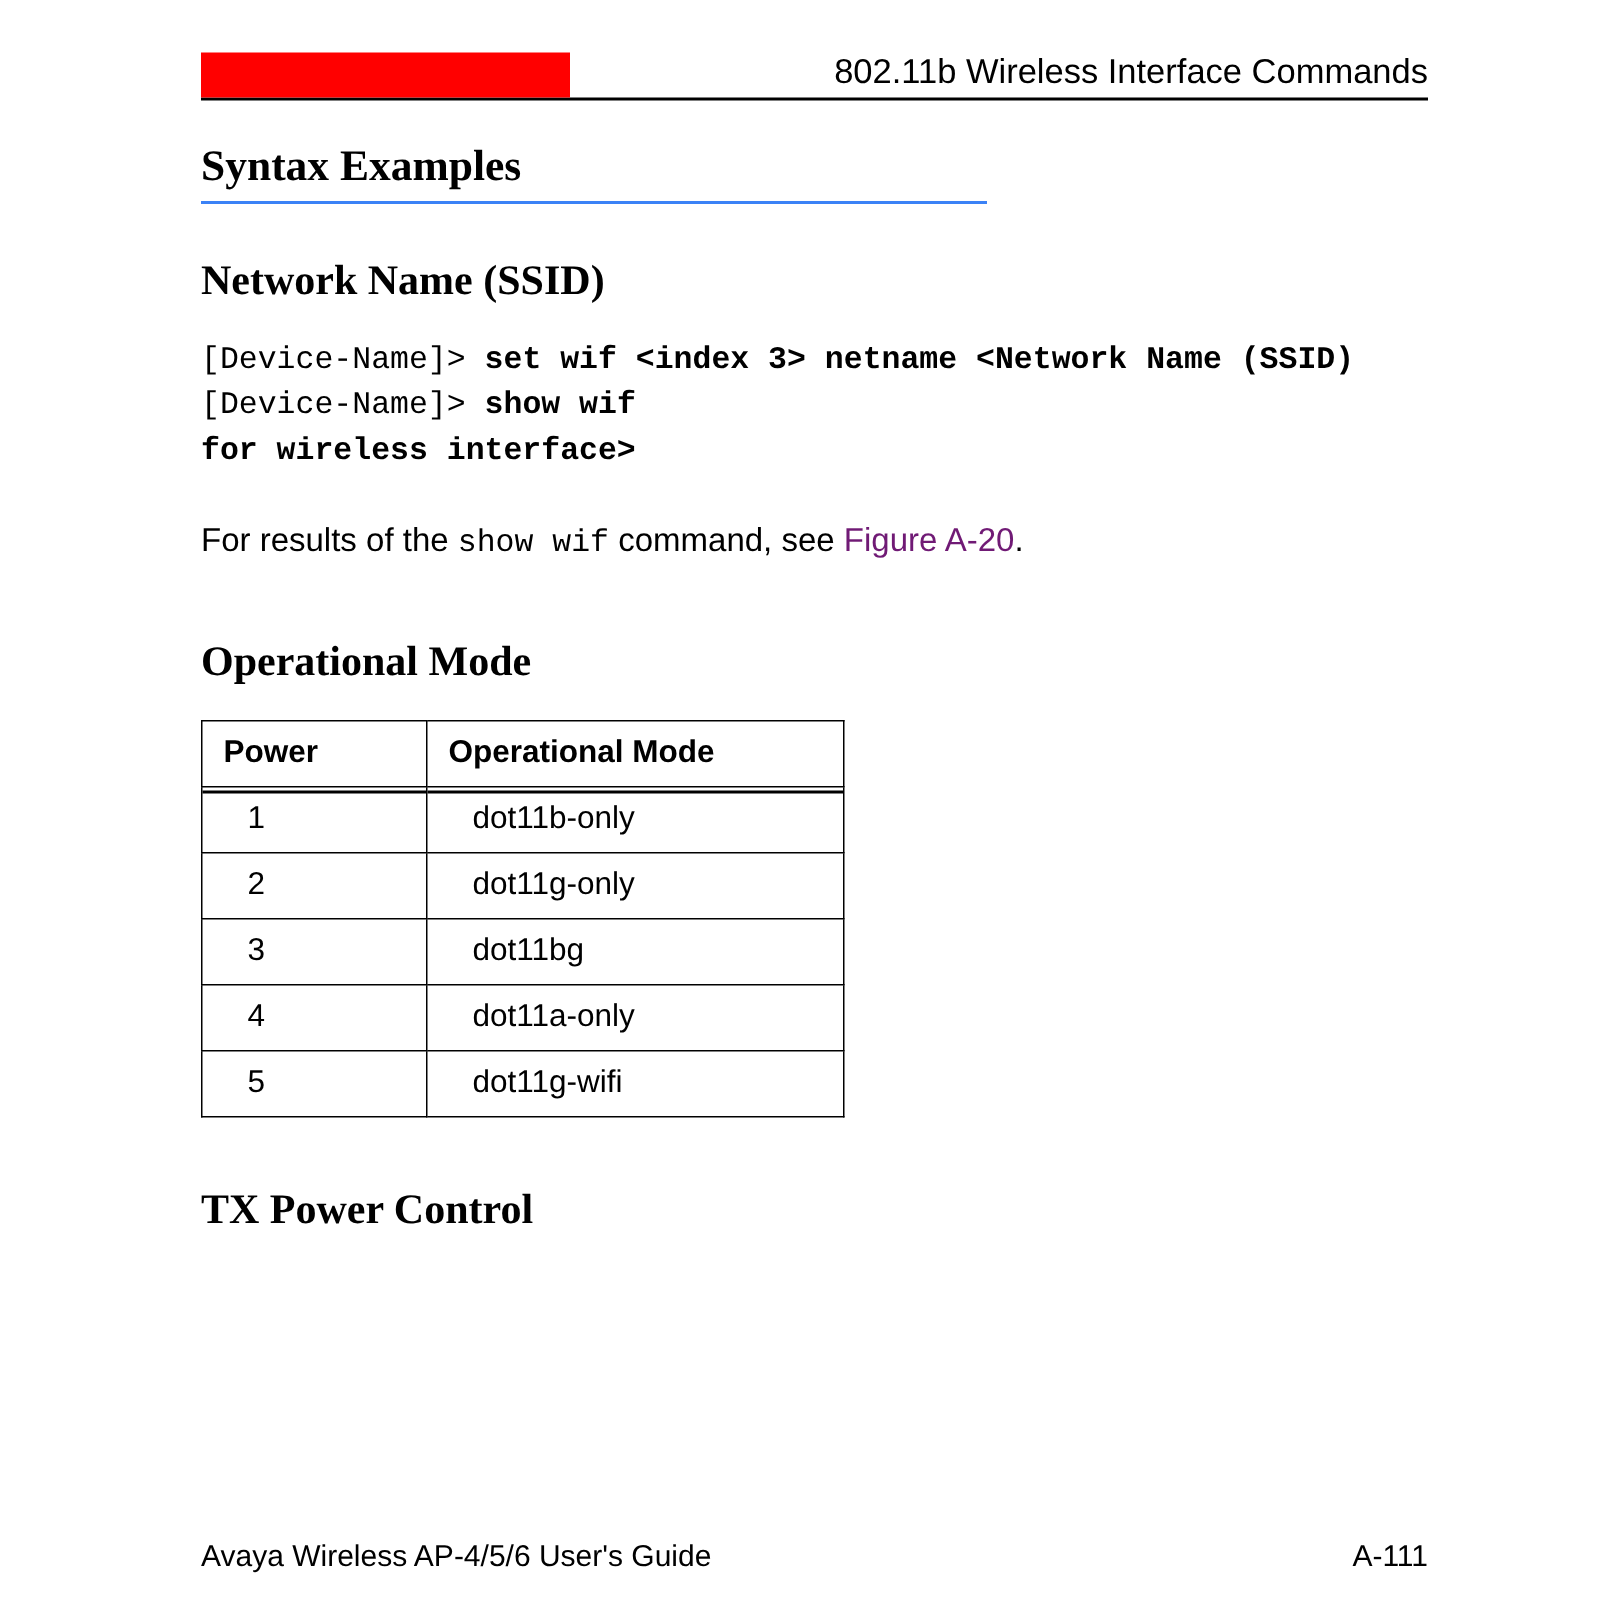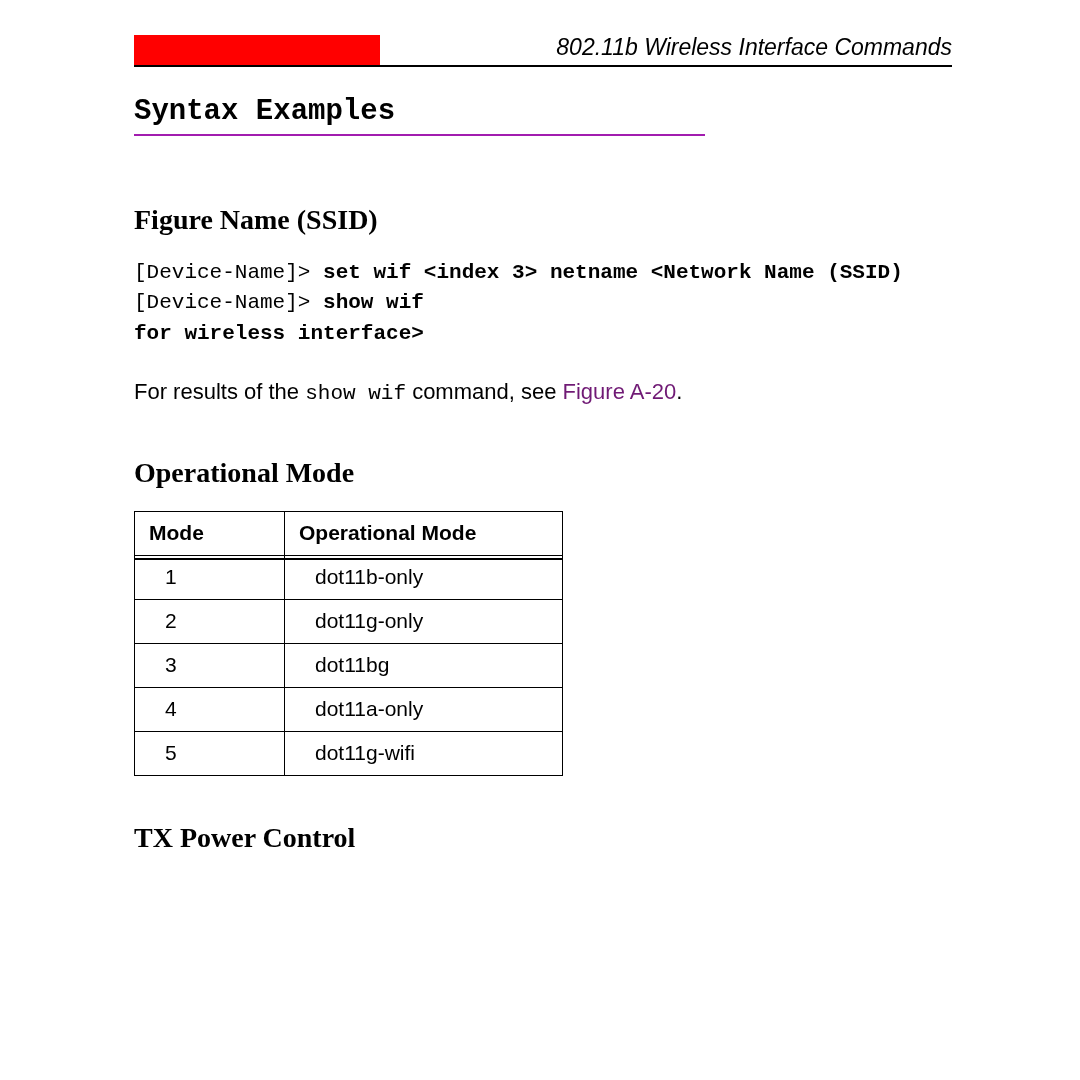--- a/index.html
+++ b/index.html
@@ -26,34 +26,33 @@
   }
   .red-block {
     width: 246px;
     height: 30px;
     background: #ff0000;
     flex-shrink: 0;
   }
   .header-title {
     flex: 1;
     text-align: right;
-    font-style: italic;
     font-size: 23px;
     font-family: Arial, Helvetica, sans-serif;
     padding-bottom: 4px;
   }
   .h1 {
-    font-family: Liberation Mono, monospace;
+    font-family: Liberation Serif, serif;
     font-weight: bold;
     font-size: 29px;
-    border-bottom: 2px solid #a21caf;
+    border-bottom: 2px solid #3b82f6;
     display: inline-block;
     padding-bottom: 6px;
     padding-right: 310px;
-    margin-bottom: 68px;
+    margin-bottom: 36px;
   }
   .h2 {
     font-family: "Times New Roman", Times, serif;
     font-weight: bold;
     font-size: 28px;
     margin-bottom: 22px;
   }
   .mono {
     font-family: "Courier New", Courier, monospace;
     font-size: 21px;
@@ -136,21 +135,21 @@
 
 <div class="page">
 
   <div class="header-row">
     <div class="red-block"></div>
     <div class="header-title">802.11b Wireless Interface Commands</div>
   </div>
 
   <div class="h1">Syntax Examples</div>
 
-  <div class="h2">Figure Name (SSID)</div>
+  <div class="h2">Network Name (SSID)</div>
 
   <div class="mono cmd-block">
     <div>
       <span>[Device-Name]&gt;</span>
       <b>set wif &lt;index 3&gt; netname &lt;Network Name (SSID)</b>
     </div>
     <div>
       <span>[Device-Name]&gt;</span>
       <b>show wif</b>
     </div>
@@ -162,21 +161,21 @@
   <div class="body-text">
     <span>For results of the </span><span class="inline-mono">show wif</span><span> command, see </span><span class="link">Figure A-20</span><span>.</span>
   </div>
 
   <div class="h2">Operational Mode</div>
 
 
   <table class="mode-table">
     <thead>
       <tr>
-        <th class="col-mode">Mode</th>
+        <th class="col-mode">Power</th>
         <th class="col-op">Operational Mode</th>
       </tr>
     </thead>
     <tbody>
       <tr>
         <td class="col-mode">1</td>
         <td class="col-op">dot11b-only</td>
       </tr>
       <tr>
         <td class="col-mode">2</td>
@@ -193,14 +192,18 @@
       <tr>
         <td class="col-mode">5</td>
         <td class="col-op">dot11g-wifi</td>
       </tr>
     </tbody>
   </table>
 
   <div class="h2">TX Power Control</div>
 
 
+  <div class="footer">
+    <div>Avaya Wireless AP-4/5/6 User's Guide</div>
+    <div>A-111</div>
+  </div>
 
 </div>
 
 </body></html>

